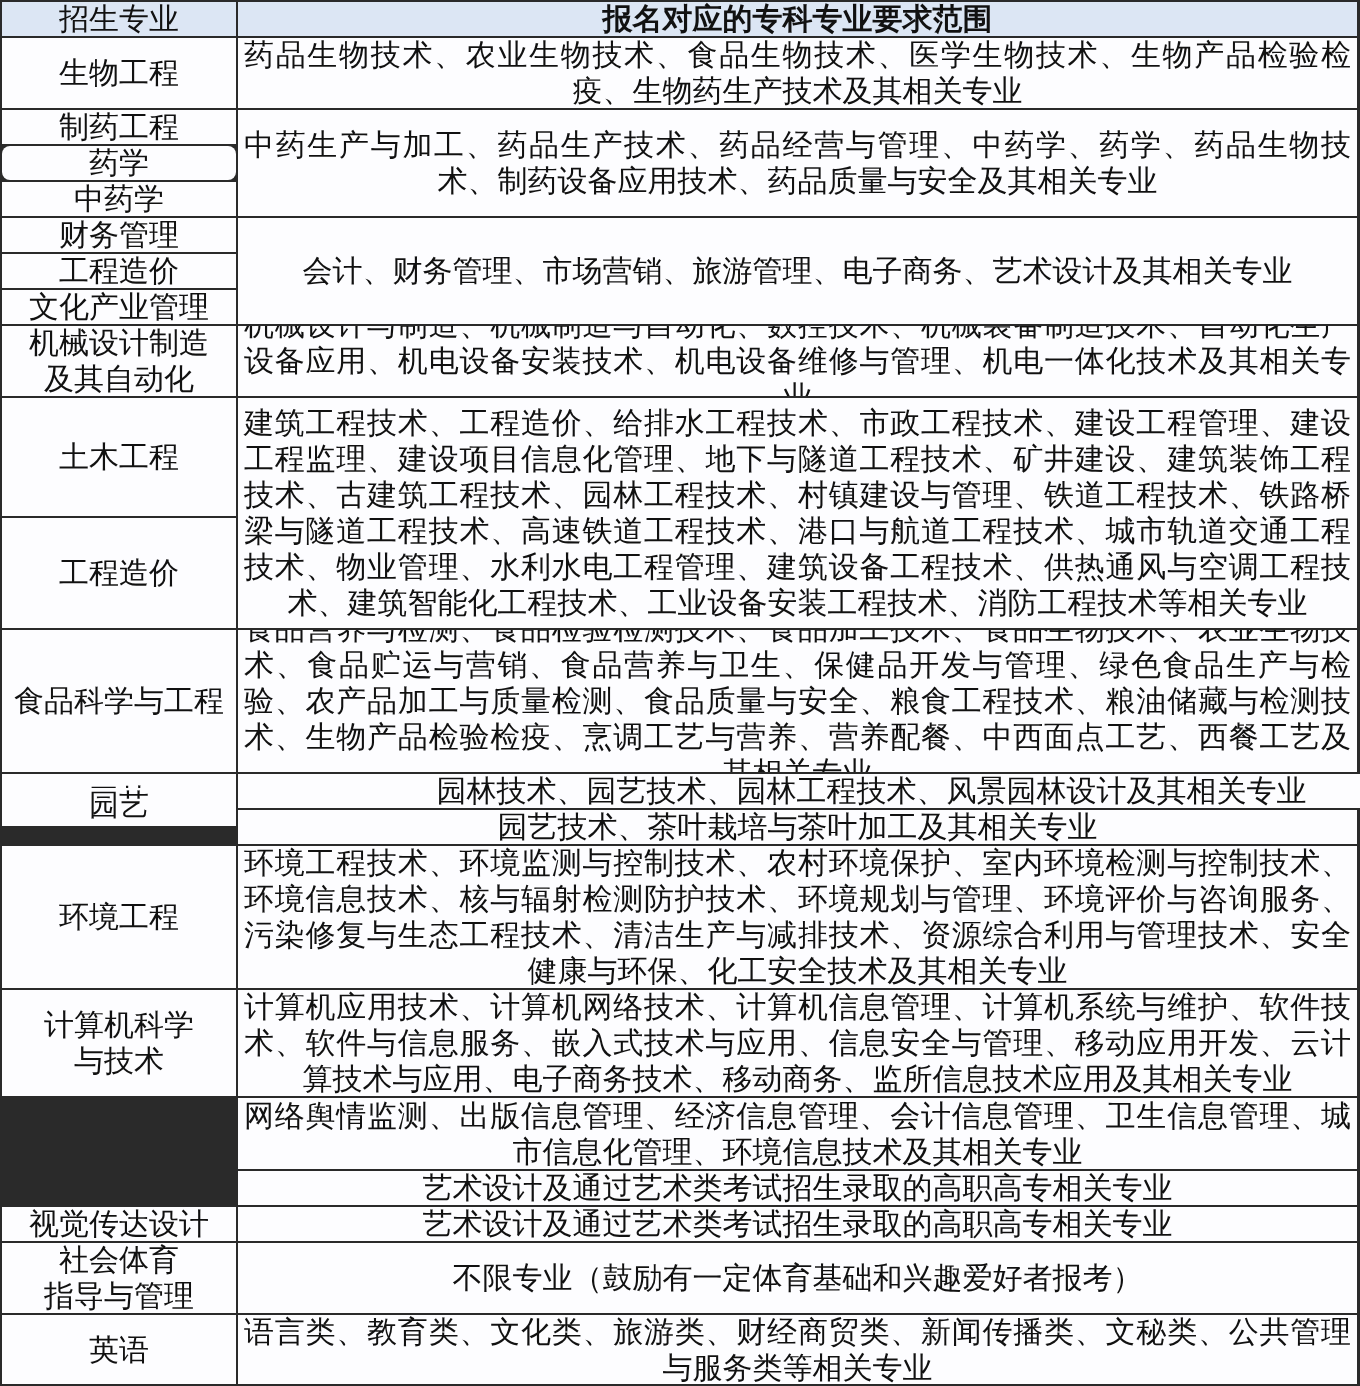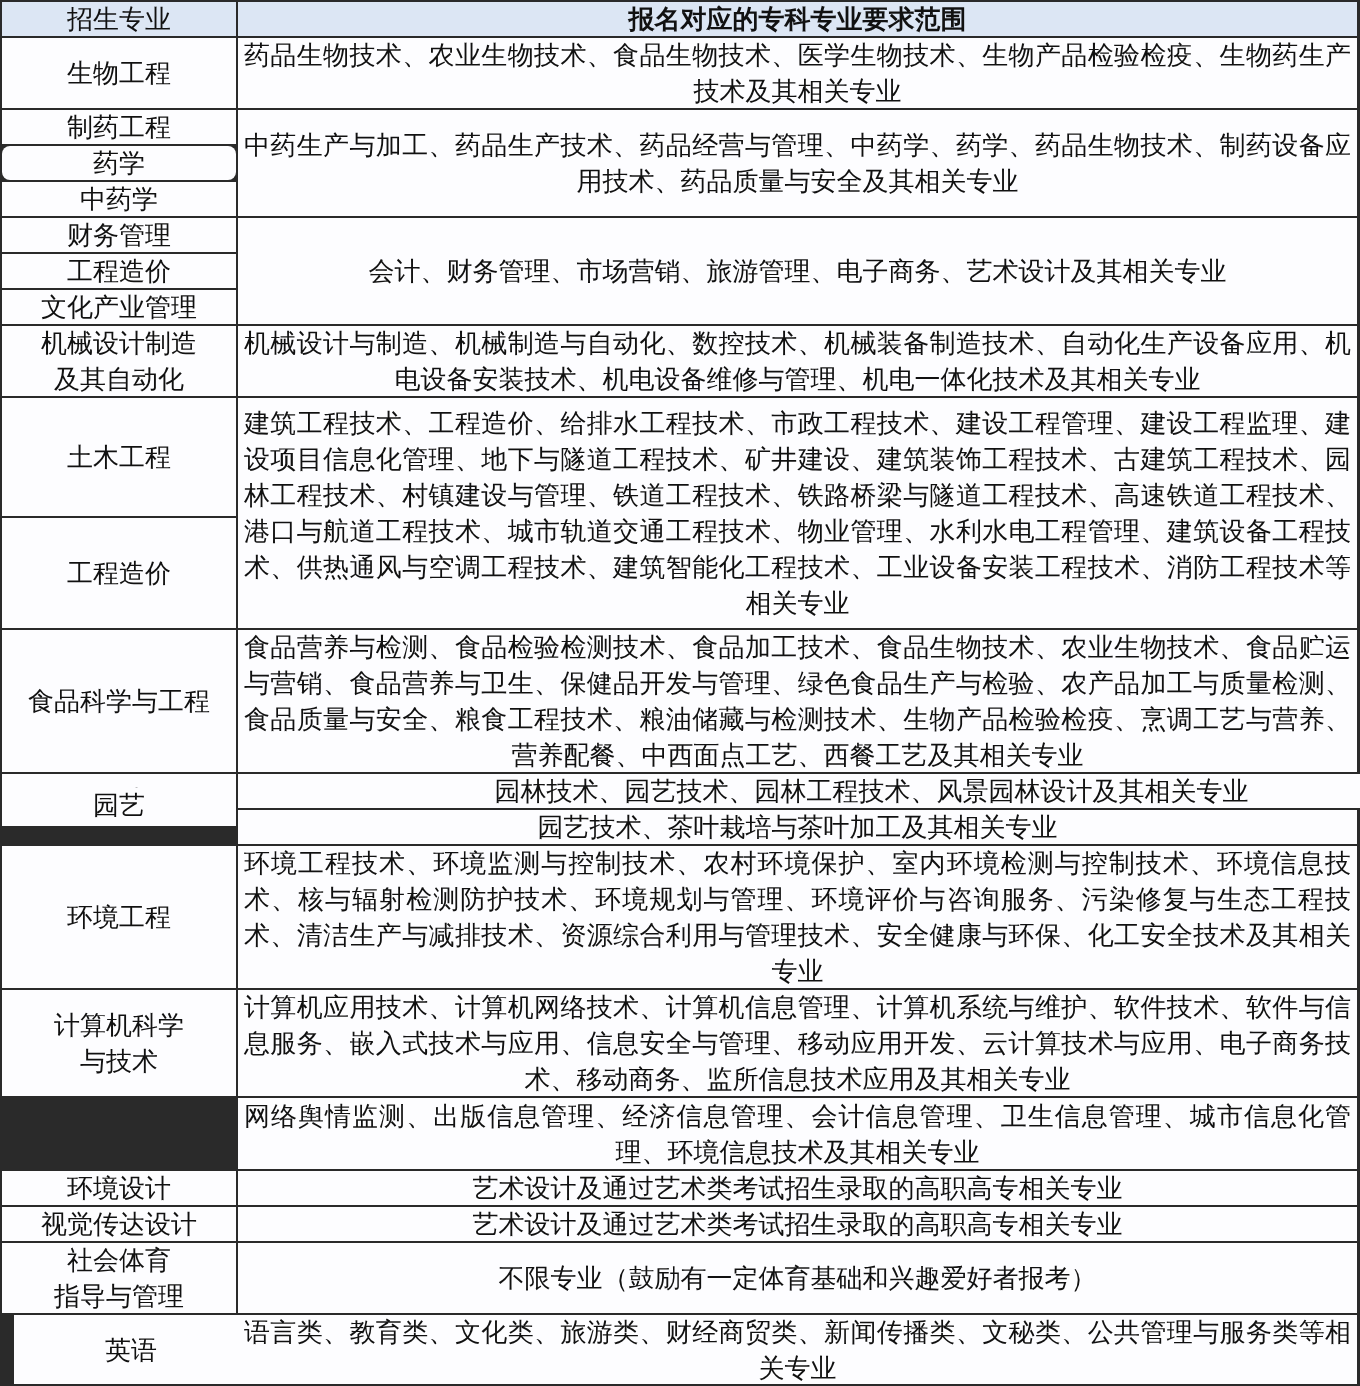--- a/index.html
+++ b/index.html
@@ -13,21 +13,21 @@
       background: #2a2a2a;
     }
     .cell {
       position: absolute;
       box-sizing: border-box;
       background: #fdfdff;
       display: flex;
       align-items: center;
       justify-content: center;
       text-align: center;
-      font-size: 26px;
+      font-size: 30px;
       line-height: 36px;
       overflow: hidden;
       white-space: normal;
     }
     .cell.header { background: #dce6f4; }
     .cell.header.right { font-weight: bold; }
     .cell.left { padding: 0 4px; }
     .cell.right { padding: 0 6px 0 6px; }
     .cell .txt { display: block; width: 100%; word-break: break-all; }
     .cell.justify .txt { text-align: justify; text-align-last: center; }
@@ -84,31 +84,28 @@
   <div class="cell left" style="left:2px; top:788px; width:234px; height:34px;">
     <span class="txt">园艺</span>
   </div>
   <div class="cell left" style="left:2px; top:846px; width:234px; height:142px;">
     <span class="txt">环境工程</span>
   </div>
   <div class="cell left" style="left:2px; top:990px; width:234px; height:106px; white-space:pre-line;">
     <span class="txt">计算机科学
 与技术</span>
   </div>
-  <div class="cell left" style="left:2px; top:1171px; width:234px; height:34px;">
-    <span class="txt">环境设计</span>
-  </div>
   <div class="cell left" style="left:2px; top:1207px; width:234px; height:34px;">
     <span class="txt">视觉传达设计</span>
   </div>
   <div class="cell left" style="left:2px; top:1243px; width:234px; height:70px; white-space:pre-line;">
     <span class="txt">社会体育
 指导与管理</span>
   </div>
-  <div class="cell left" style="left:14px; top:1315px; width:234px; height:69px;">
+  <div class="cell left" style="left:2px; top:1315px; width:234px; height:69px;">
     <span class="txt">英语</span>
   </div>
 
   <div class="cell right justify" style="left:238px; top:38px; width:1119px; height:70px;">
     <span class="txt">药品生物技术、农业生物技术、食品生物技术、医学生物技术、生物产品检验检疫、生物药生产技术及其相关专业</span>
   </div>
   <div class="cell right justify" style="left:238px; top:110px; width:1119px; height:106px;">
     <span class="txt">中药生产与加工、药品生产技术、药品经营与管理、中药学、药学、药品生物技术、制药设备应用技术、药品质量与安全及其相关专业</span>
   </div>
   <div class="cell right justify" style="left:238px; top:218px; width:1119px; height:106px;">

